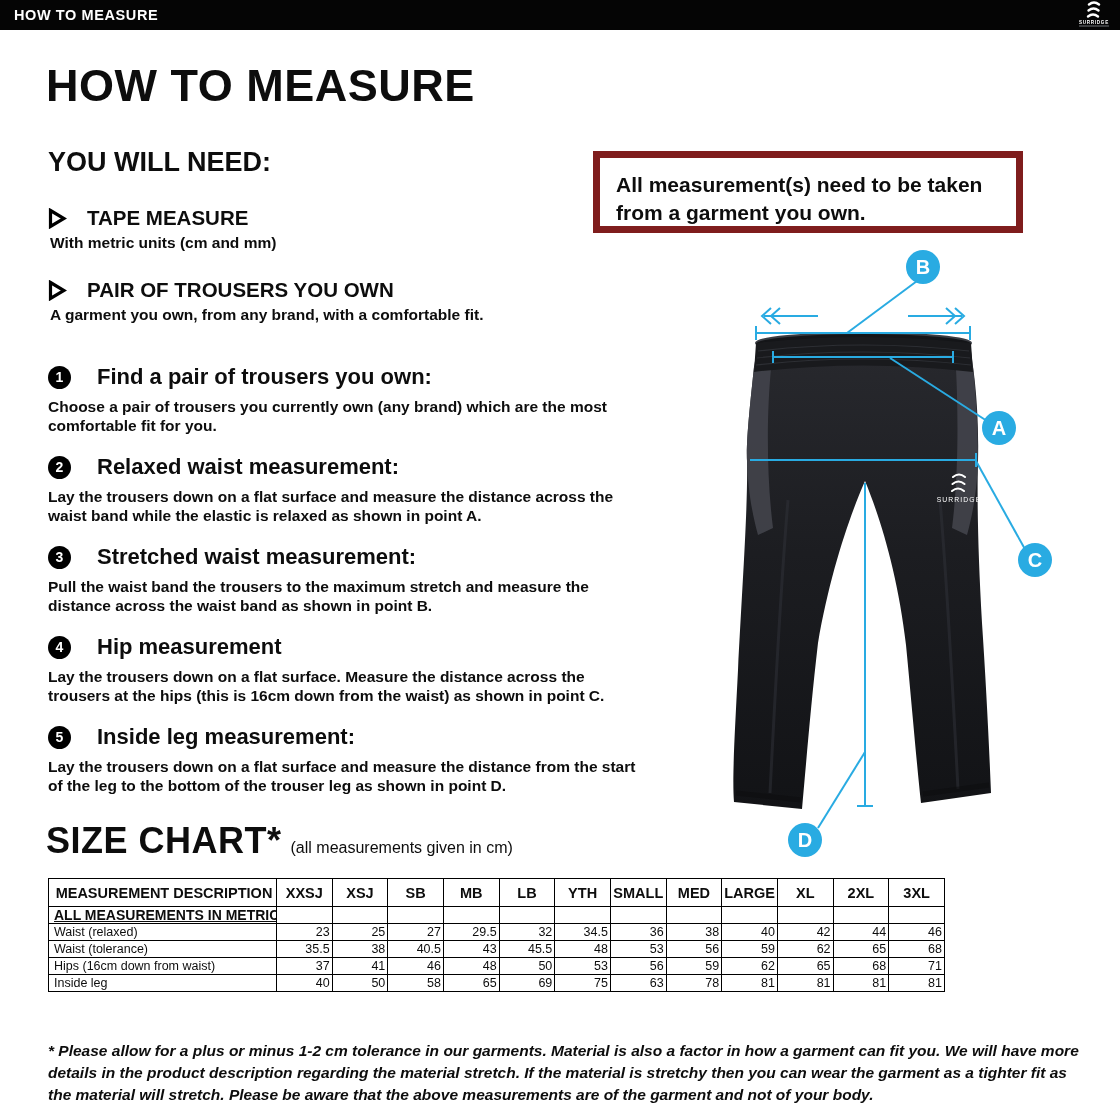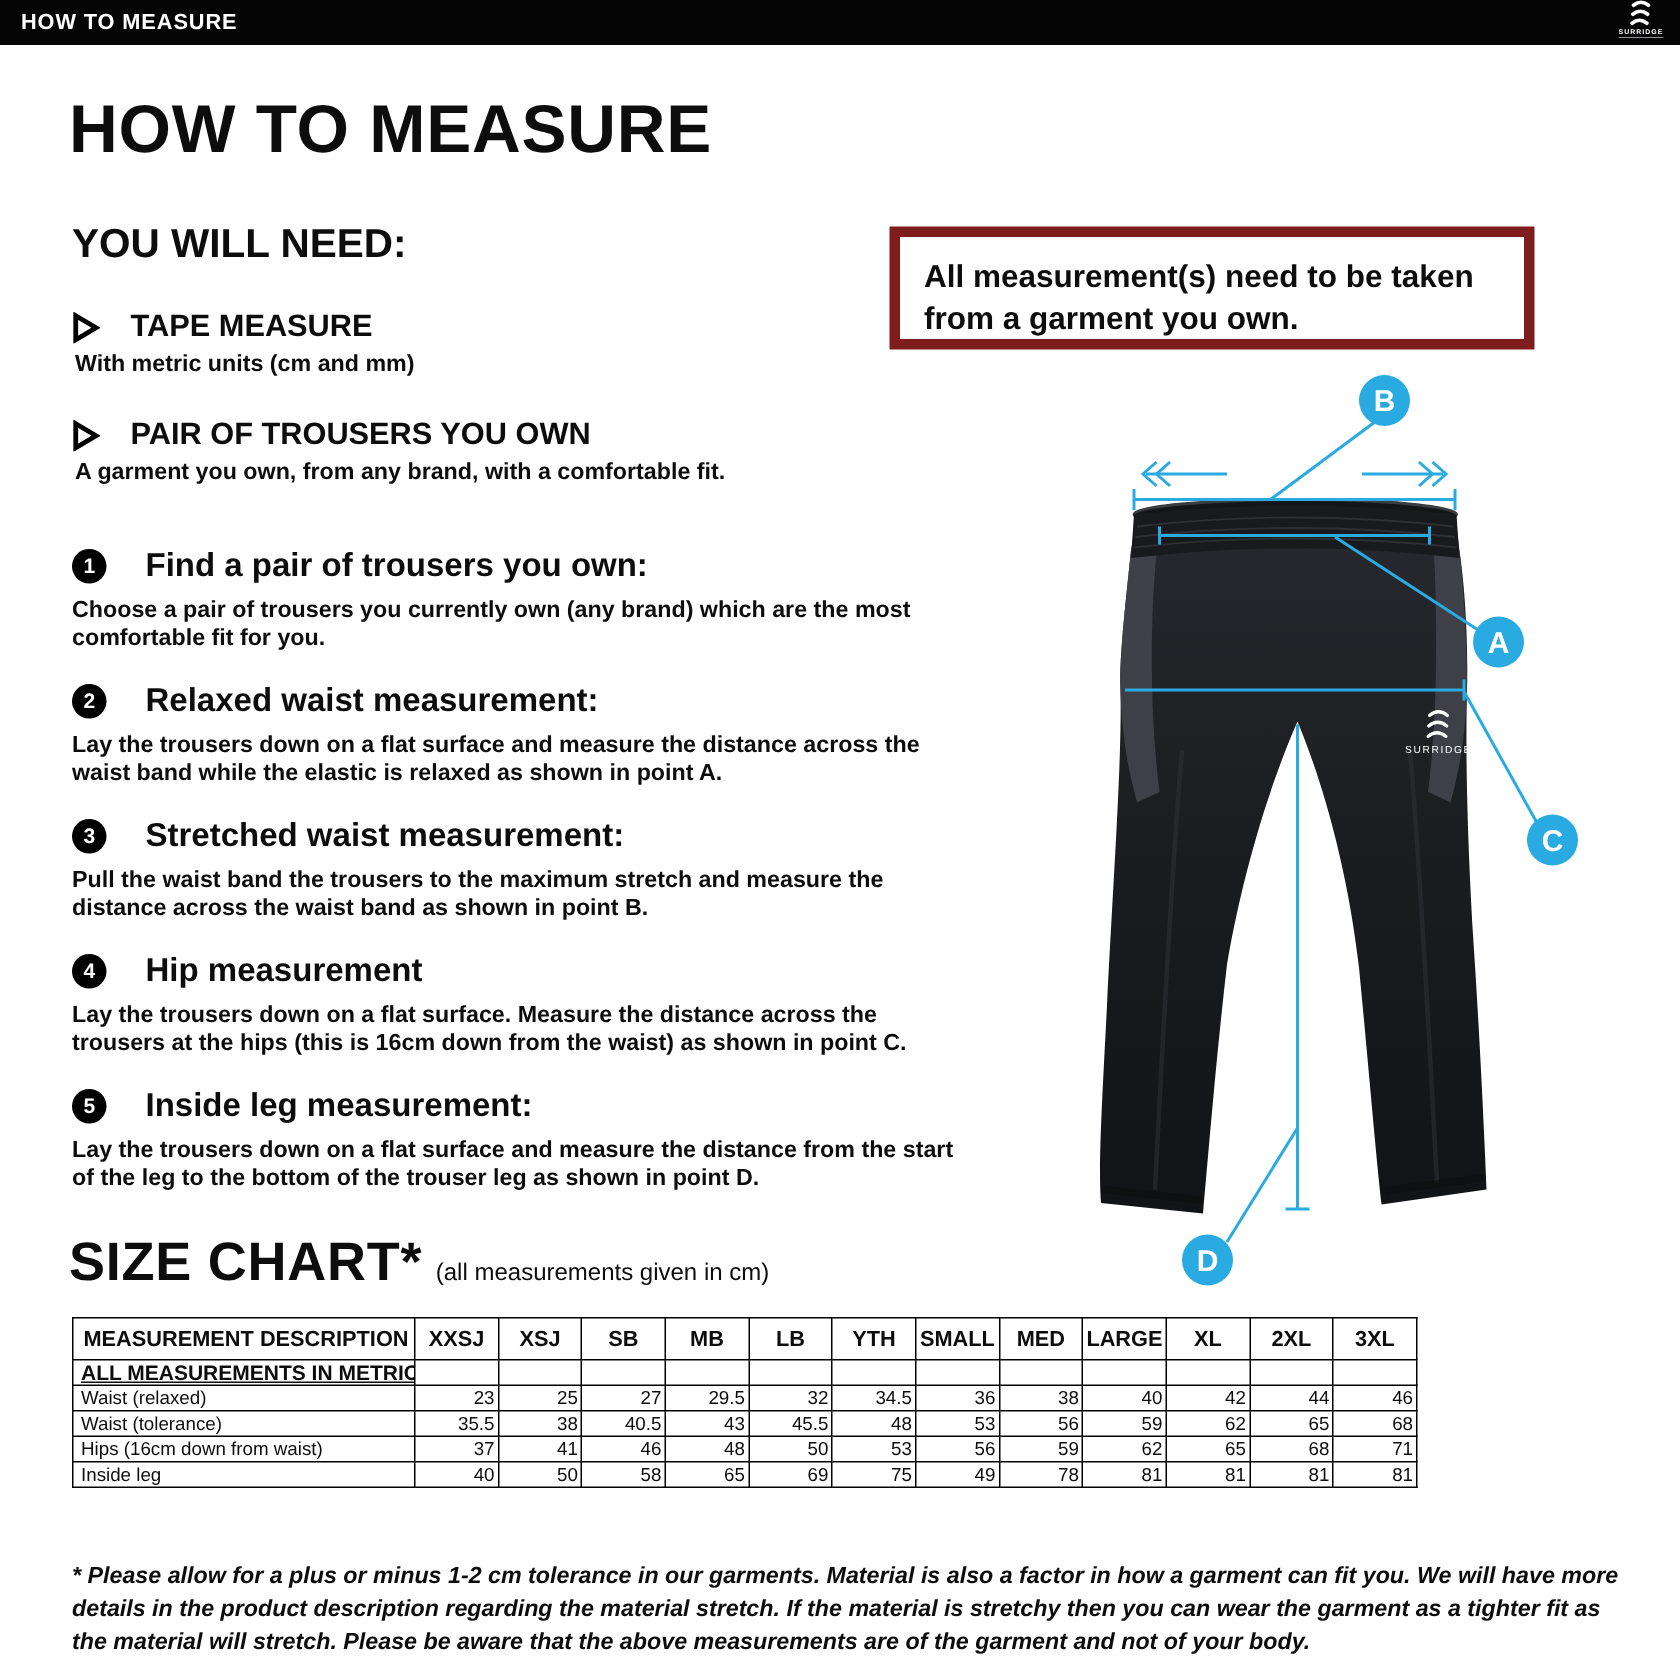--- a/index.html
+++ b/index.html
@@ -313,21 +313,21 @@
     <td>71</td>
   </tr>
   <tr class="data">
     <td class="desc">Inside leg</td>
     <td>40</td>
     <td>50</td>
     <td>58</td>
     <td>65</td>
     <td>69</td>
     <td>75</td>
-    <td>49</td>
+    <td>63</td>
     <td>78</td>
     <td>81</td>
     <td>81</td>
     <td>81</td>
     <td>81</td>
   </tr>
 </tbody>
   </table>
 
 <p class="footnote">* Please allow for a plus or minus 1-2 cm tolerance in our garments. Material is also a factor in how a garment can fit you. We will have more details in the product description regarding the material stretch.  If the material is stretchy then you can wear the garment as a tighter fit as the material will stretch.  Please be aware that the above measurements are of the garment and not of your body.</p>

